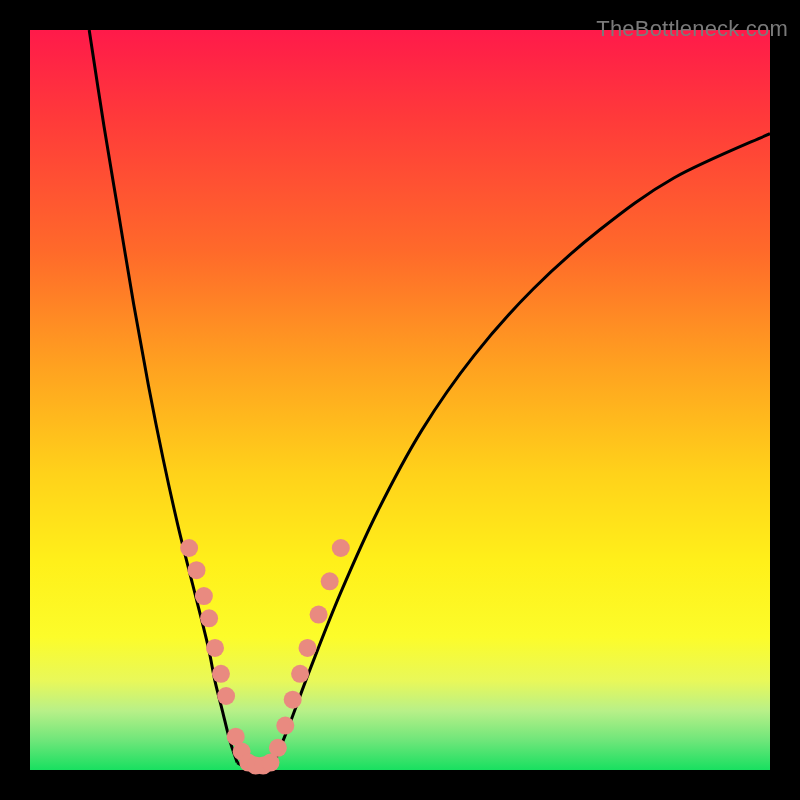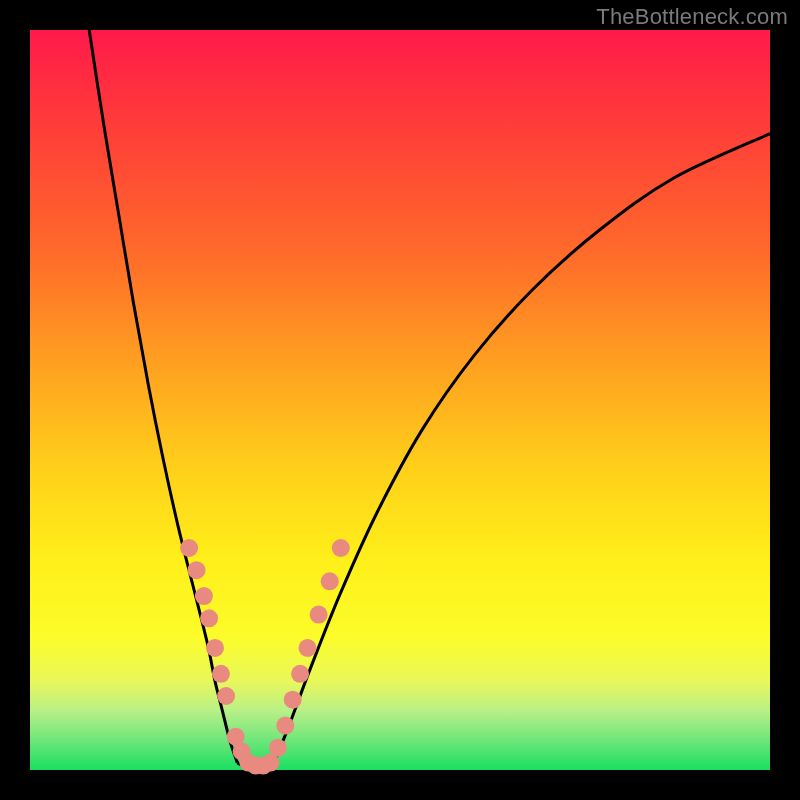--- a/index.html
+++ b/index.html
@@ -50,21 +50,21 @@
     fill: none;
     stroke: #000;
     stroke-width: 3;
   }
   .dot {
     fill: #e98a80;
     stroke: none;
   }
   .watermark {
     position: absolute;
-    top: 4px;
+    top: 16px;
     right: 12px;
     color: #7a7a7a;
     font-size: 22px;
     letter-spacing: 0.2px;
     user-select: none;
   }
 </style>
 </head>
 <body>
 

